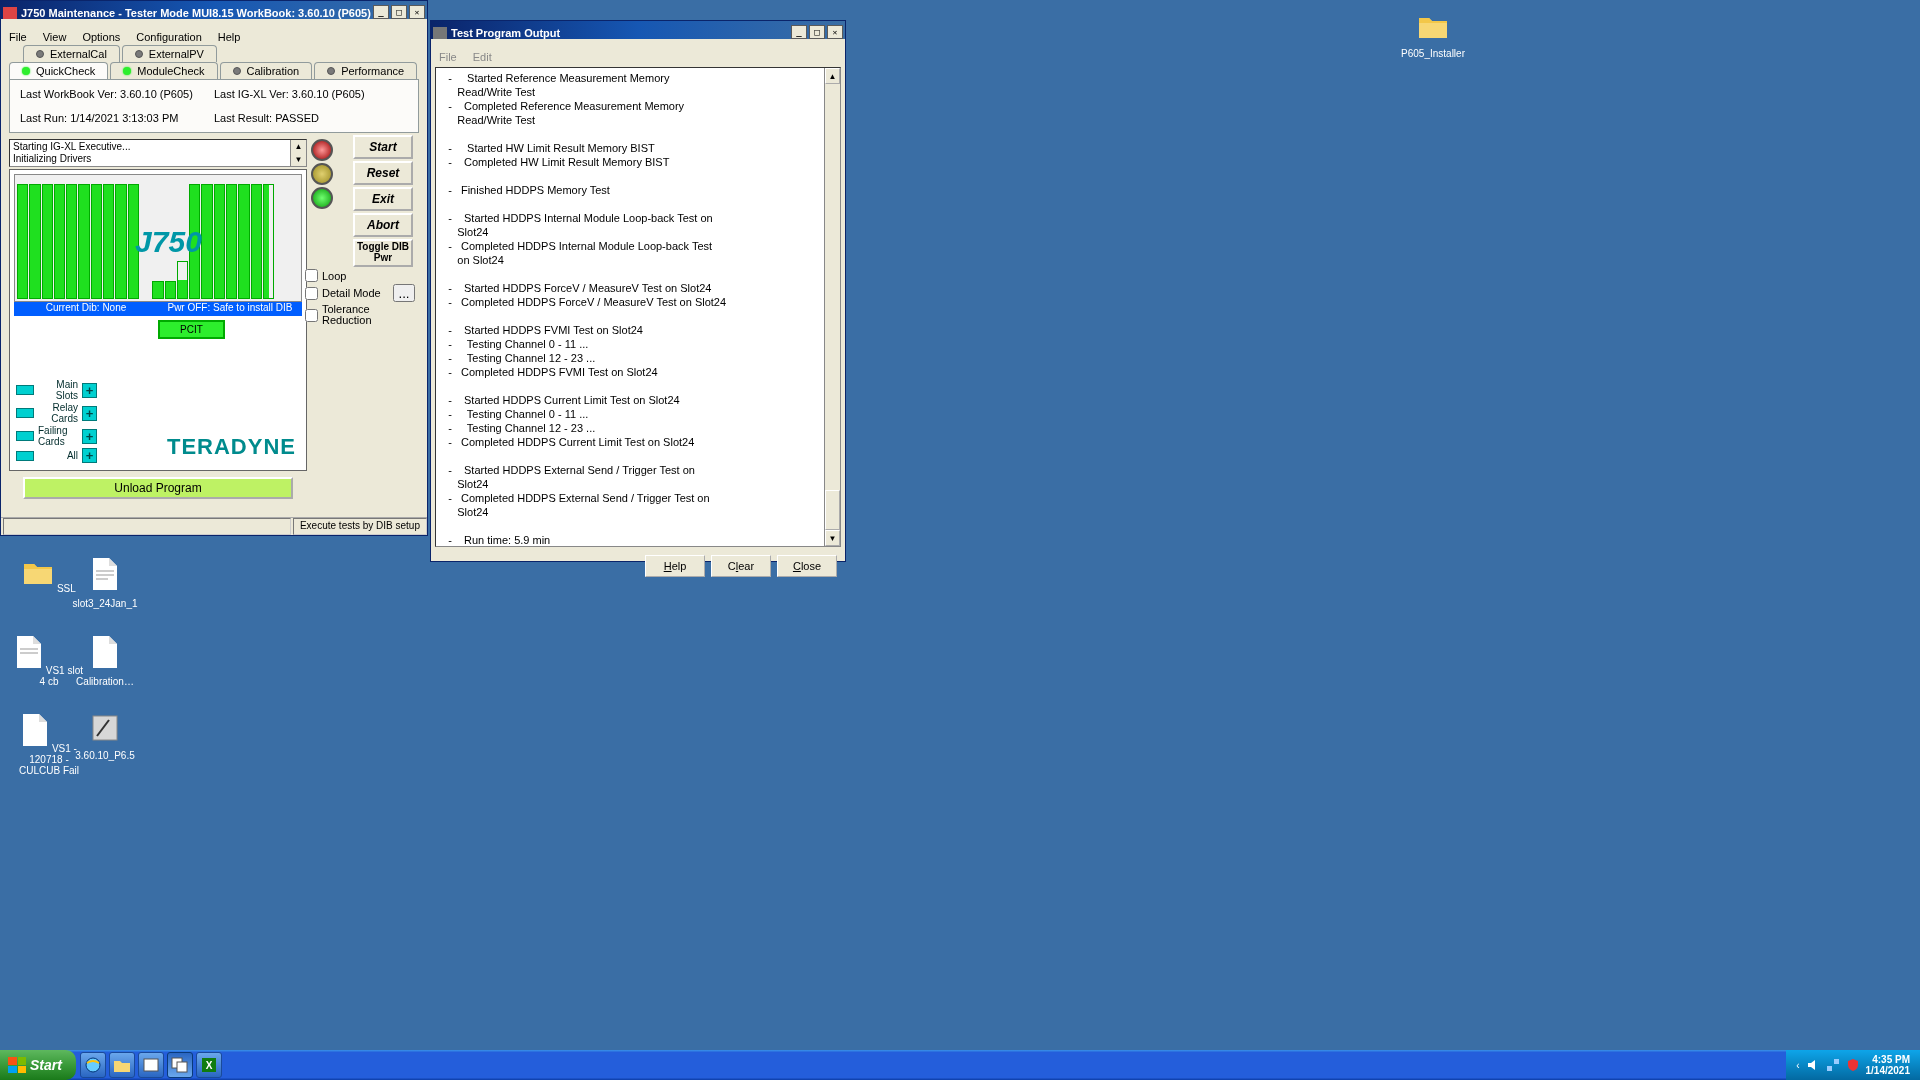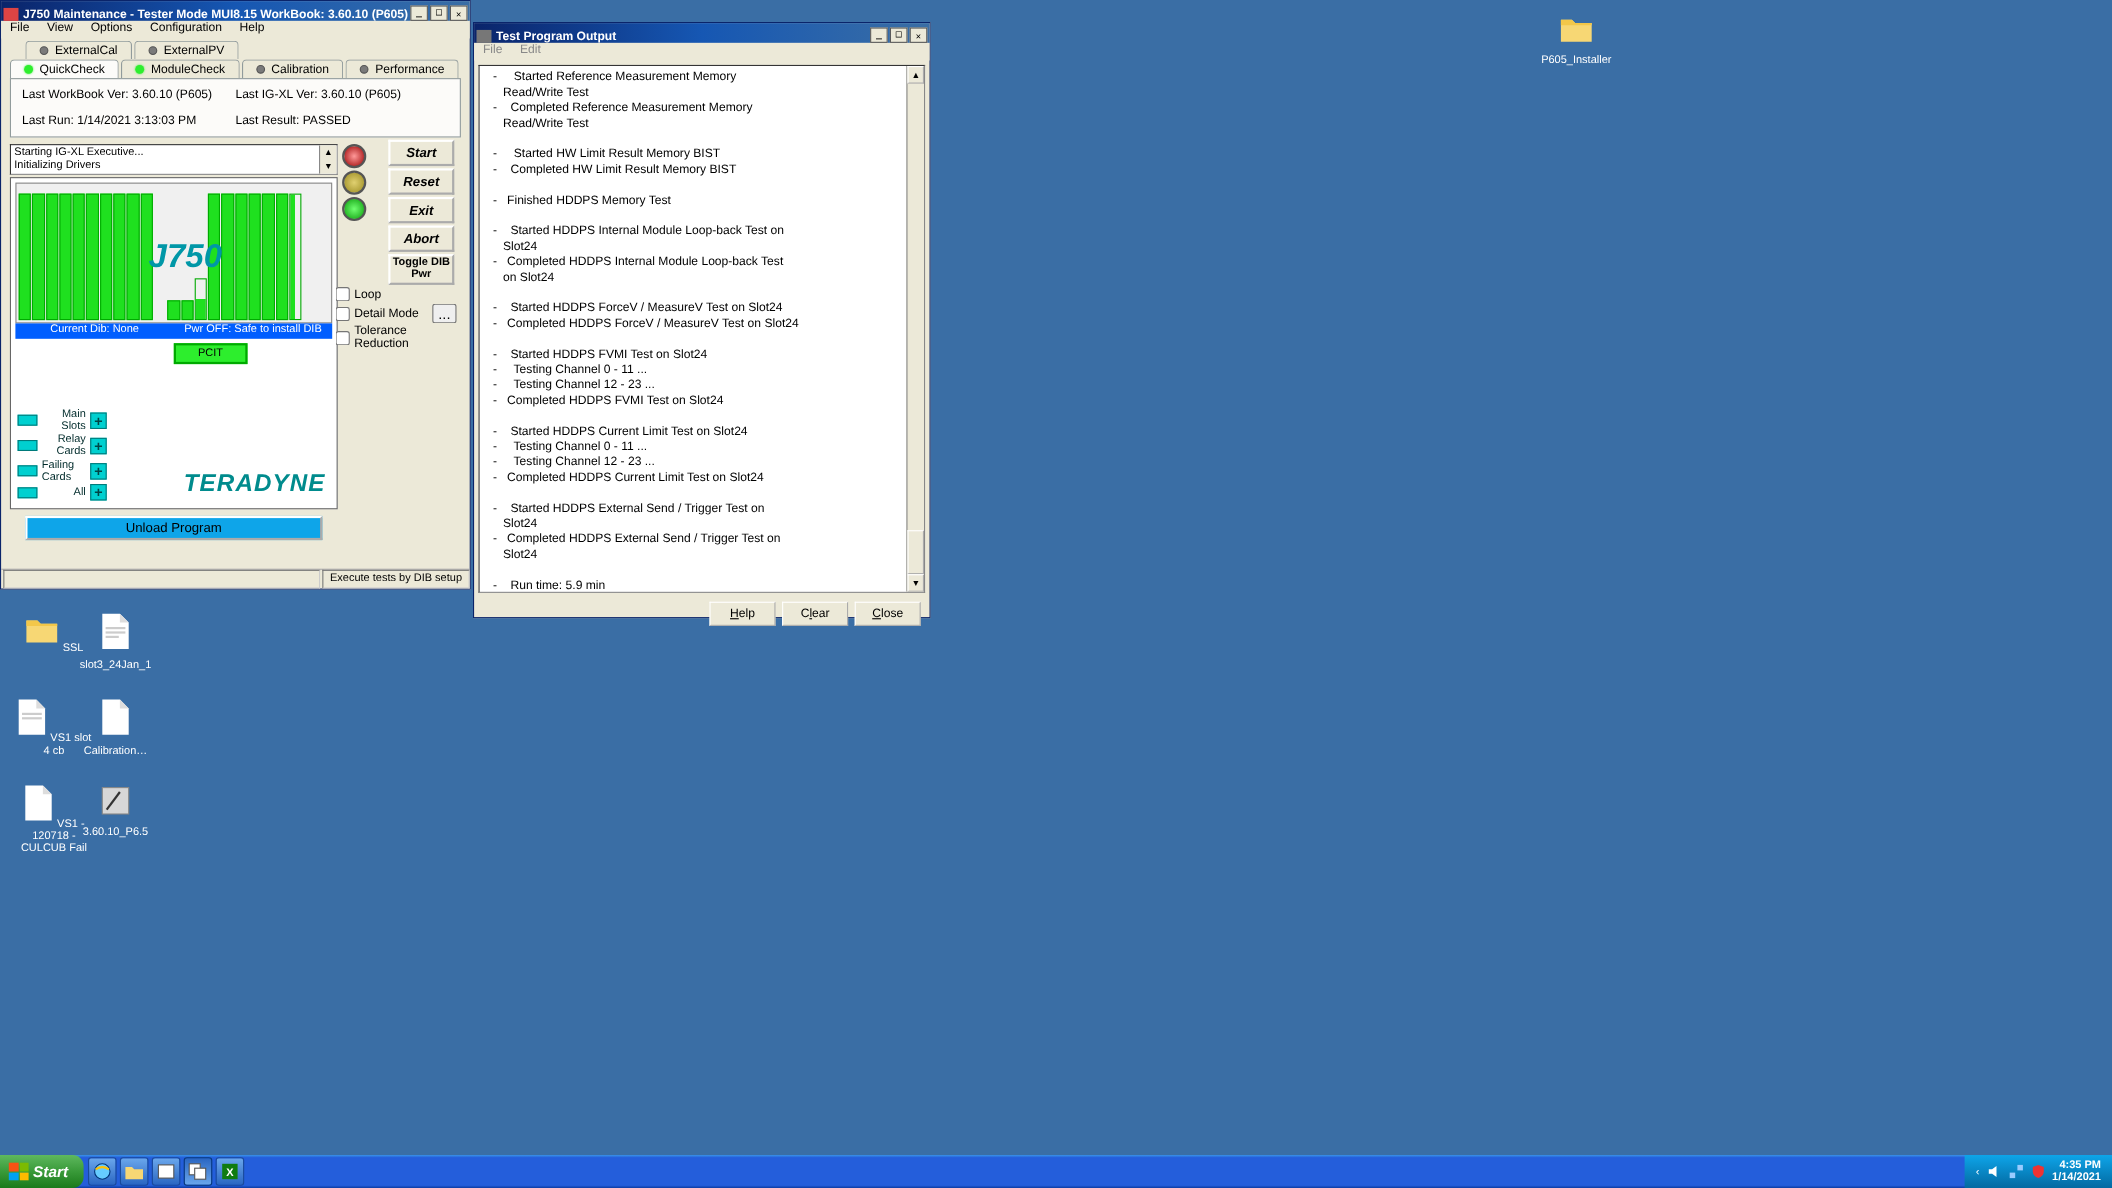--- a/index.html
+++ b/index.html
@@ -10,21 +10,21 @@
 .desktop-icon .folder-svg { width: 32px; height: 32px; margin: 0 auto 4px; }
 .desktop-icon .file-svg { width: 28px; height: 36px; margin: 0 auto 4px; }
 
 
 .win { position: absolute; background: #ece9d8; border: 1px solid #0a246a; font-size: 11px; }
 .titlebar { height: 18px; background: linear-gradient(90deg, #0a246a, #1657b3, #3a6ea5); color: white; display: flex; align-items: flex-end; padding: 0 2px; font-size: 11px; }
 .titlebar .title-icon { width: 14px; height: 12px; margin-right: 4px; }
 .titlebar .title-text { flex: 1; font-weight: bold; }
 .titlebar .win-btn { width: 16px; height: 14px; background: #ece9d8; border: 1px solid #5a5a5a; margin-left: 2px; display: flex; align-items: center; justify-content: center; font-size: 9px; font-family: monospace; font-weight: bold; color: black; cursor: pointer; }
 .titlebar .win-btn.close { font-size: 8px; }
-.menubar { height: 16px; background: #ece9d8; display: flex; padding: 0 4px; gap: 8px; font-size: 11px; }
+.menubar { height: 16px; background: #ece9d8; display: flex; padding: 12px 4px; gap: 8px; font-size: 11px; }
 .menubar span { padding: 0 4px; cursor: pointer; }
 
 
 #j750-win { left: 0; top: 0; width: 428px; height: 536px; }
 .tabrow { display: flex; padding: 2px 8px 0 8px; }
 .tabrow.row2 { padding-top: 0; }
 .tab { border: 1px solid #919b9c; border-bottom: none; background: #ece9d8; padding: 2px 12px; margin-right: 2px; border-radius: 4px 4px 0 0; font-size: 11px; display: flex; align-items: center; cursor: pointer; }
 .tab.active { background: #fcfbf9; z-index: 2; position: relative; }
 .tab .led { width: 8px; height: 8px; border-radius: 50%; margin-right: 6px; }
 .led.green { background: #2eee2e; box-shadow: 0 0 2px #2eee2e; }
@@ -47,36 +47,36 @@
 .center-label { position: absolute; top: 50px; left: 42%; font-size: 30px; font-weight: bold; color: #0097a7; font-style: italic; }
 .dib-row { position: absolute; top: 132px; left: 4px; right: 4px; height: 14px; background: #005eff; color: white; font-size: 10px; display: flex; }
 .dib-row span { flex: 1; padding: 0 6px; text-align:center;}
 .dib-plug { position: absolute; top: 150px; left: 120px; display:flex; align-items:center; }
 .dib-plug .cable { width: 18px; height: 18px; border: 4px solid white; border-right:none; border-radius: 50% 0 0 50%; }
 .dib-plug .box { background: #2dee2d; border: 2px solid #0a0; padding: 2px 20px; font-size:10px; margin-left: 10px;}
 .flt-panel { position: absolute; bottom: 6px; left: 6px; }
 .flt-row { display: flex; align-items: center; gap: 4px; font-size: 10px; color: #002b2b; margin: 1px 0; }
 .flt-bar { width: 18px; height: 10px; background: #00d0d0; border: 1px solid #007a7a; }
 .flt-plus { width: 15px; height: 15px; background:#00d0d0; display:flex; align-items:center; justify-content:center; font-weight:bold; font-size:13px; color:#004545; border:1px solid #007a7a; }
-.brand { position: absolute; bottom: 10px; right: 10px; font-size: 22px; font-weight: bold; color: #008b8d; font-style: italic; letter-spacing: 1px; }
+.brand { position: absolute; bottom: 10px; right: 10px; font-size: 22px; font-weight: bold; color: #008b8d; letter-spacing: 1px; }
 
 .ctrl-panel { position:absolute; top: 165px; right: 10px; width: 110px; }
 .btn { display:block; width: 60px; height: 24px; background: #ece9d8; border: 2px outset #fff; font-size: 12px; font-style: italic; font-weight: bold; margin: 2px 0 2px 48px; text-align:center; line-height:20px; cursor:pointer;}
 .lights { position:absolute; top: 4px; left: 6px; display:flex; flex-direction:column; gap:2px;}
 .light { width: 22px; height: 22px; border-radius: 50%; border: 2px solid #555; }
 .light.red { background: radial-gradient(circle,#ff9999,#990000); }
 .light.ylw { background: radial-gradient(circle,#e0d070,#9a8a20); }
 .light.grn { background: radial-gradient(circle,#70ff70,#0a9a0a); }
 .toggle-btn { width:60px; font-size:10px; font-style:normal; line-height:11px; height:28px; }
 .chkline { display:flex; align-items:center; gap:4px; margin:2px 0; font-size:11px; }
 .chkline input {margin:0;}
 .fieldset-small { border:1px solid #aaa; background:#ece9d8; padding:2px 4px; margin:2px 0; font-size:11px;}
 .radio-row { display:flex; align-items:center; gap:4px; font-size:10px; margin:1px 0; color:#6a6a6a;}
 
-.unload { margin: 6px auto 4px; width: 270px; height: 22px; background:#0ea5e9; border:2px outset #fff; text-align:center; line-height:18px; font-size:12px; cursor:pointer;}
+.unload { margin: 6px auto 4px; width: 270px; height: 22px; background:#bef264; border:2px outset #fff; text-align:center; line-height:18px; font-size:12px; cursor:pointer;}
 .statusbar { position:absolute; bottom:0; left:0; right:0; height:18px; border-top:1px solid #aaa; display:flex;}
 .statusbar .sb-cell { border:1px inset #ccc; padding:1px 6px; font-size:10px; flex:0 0 auto; margin-left:2px;}
 .statusbar .sb-cell.big { flex:1; }
 
 
 #tpo-win { left: 430px; top: 20px; width: 416px; height: 542px; }
 #tpo-win .output { margin: 4px; background: white; border: 1px inset #888; height: 480px; font-family: 'Courier New', monospace; font-size: 11px; padding: 4px 6px; overflow:hidden; position:relative; white-space: pre-wrap; line-height: 13px;}
 #tpo-win .output .scroll { position:absolute; right:0; top:0; width:16px; height:100%; background:#ece9d8; border-left:1px solid #888;}
 #tpo-win .output .scroll .ar { height:16px; background:#ece9d8; border:1px outset #fff; display:flex;align-items:center;justify-content:center; font-size:8px;}
 #tpo-win .output .scroll .thumb{ position:absolute; bottom:16px; left:0; right:0; height:40px; background:#ece9d8; border:1px outset #fff;}

